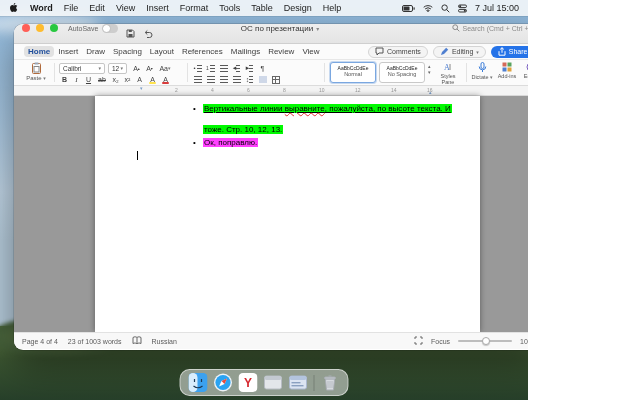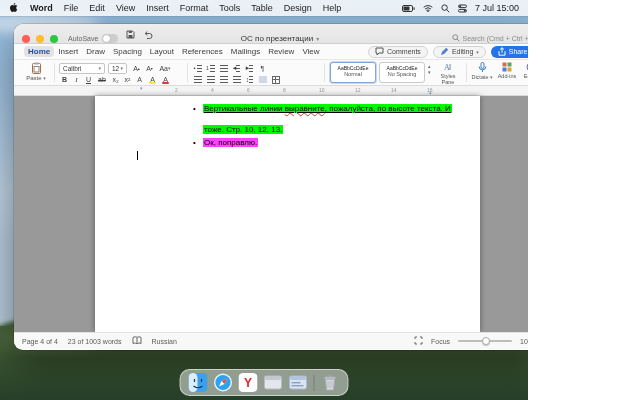--- a/index.html
+++ b/index.html
@@ -19,21 +19,21 @@
   .mb-right{margin-left:auto;display:flex;gap:8px;align-items:center}
   .mb-right svg{display:block}
   
   .dicon{position:absolute;width:52px;text-align:center;z-index:5}
   .folder{position:relative;width:20px;height:14px;margin:0 auto}
   .ftab{position:absolute;left:1px;top:0;width:9px;height:4px;border-radius:1.5px;display:block;filter:brightness(.92)}
   .fbody{position:absolute;left:0;top:2px;width:20px;height:12px;border-radius:2px;display:block;box-shadow:inset 0 1px 0 rgba(255,255,255,.4)}
   .dlabel{margin-top:2px;font-size:7px;line-height:8px;color:#fff;text-shadow:0 1px 2px rgba(0,0,0,.7)}
   
   .win{position:absolute;left:14px;top:24px;width:532px;height:326px;background:#fff;border-radius:9px;box-shadow:0 16px 40px rgba(0,0,0,.45),0 0 0 .5px rgba(0,0,0,.25);overflow:hidden;z-index:10}
-  .titlebar{position:relative;height:20px;background:linear-gradient(#eeeeee,#e4e4e4);border-bottom:1px solid #cfcfcf;display:flex;align-items:flex-end;padding:0 8px}
+  .titlebar{position:relative;height:20px;background:linear-gradient(#eeeeee,#e4e4e4);border-bottom:1px solid #cfcfcf;display:flex;align-items:flex-start;padding:0 8px}
   .lights{display:flex;gap:6px;margin-right:10px}
   .light{width:8px;height:8px;border-radius:50%}
   .l-red{background:#ff5f57}.l-yel{background:#febc2e}.l-grn{background:#28c840}
   .autosave{display:flex;align-items:center;gap:4px;font-size:7px;color:#666}
   .toggle{width:16px;height:9px;border-radius:5px;background:#cdcdcd;position:relative}
   .knob{position:absolute;left:1px;top:1px;width:7px;height:7px;border-radius:50%;background:#fff;box-shadow:0 0 1px rgba(0,0,0,.4)}
   .tb-ic{margin-left:8px;color:#555}
   .wtitle{position:absolute;left:50%;transform:translateX(-50%);font-size:8px;color:#333;display:flex;align-items:center;gap:3px;white-space:nowrap}
   .wtitle .chev{font-size:6px;color:#888}
   .tb-search{position:absolute;right:8px;display:flex;align-items:center;gap:3px;font-size:7px;color:#8a8a8a}

